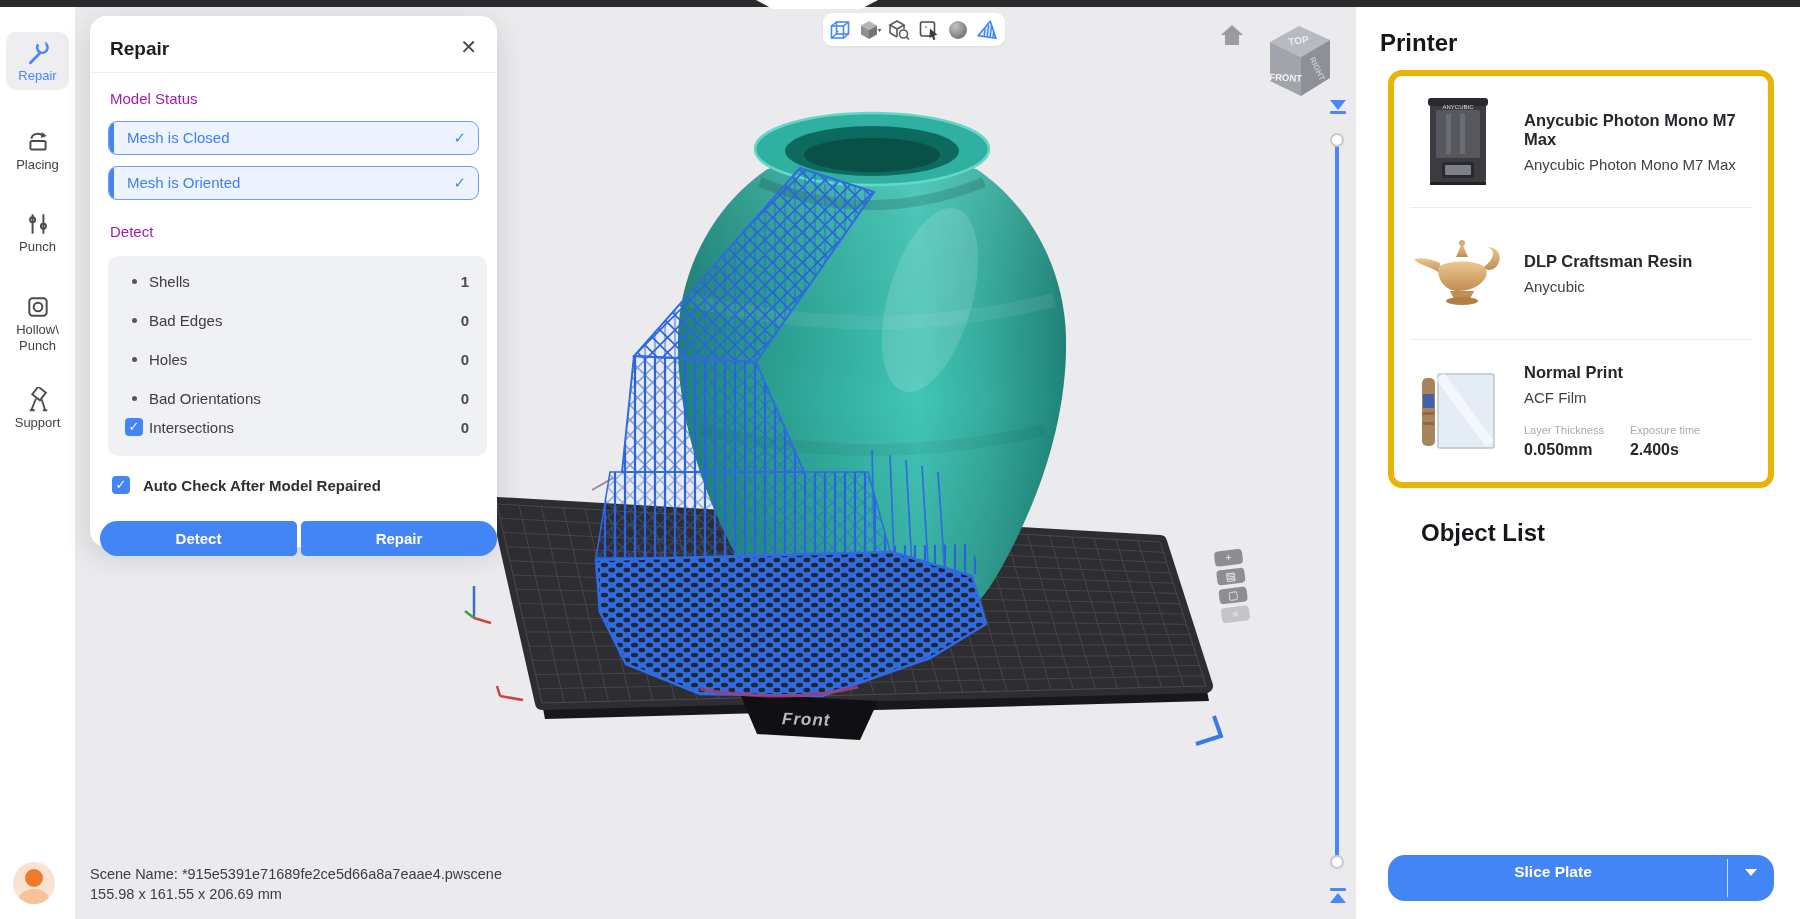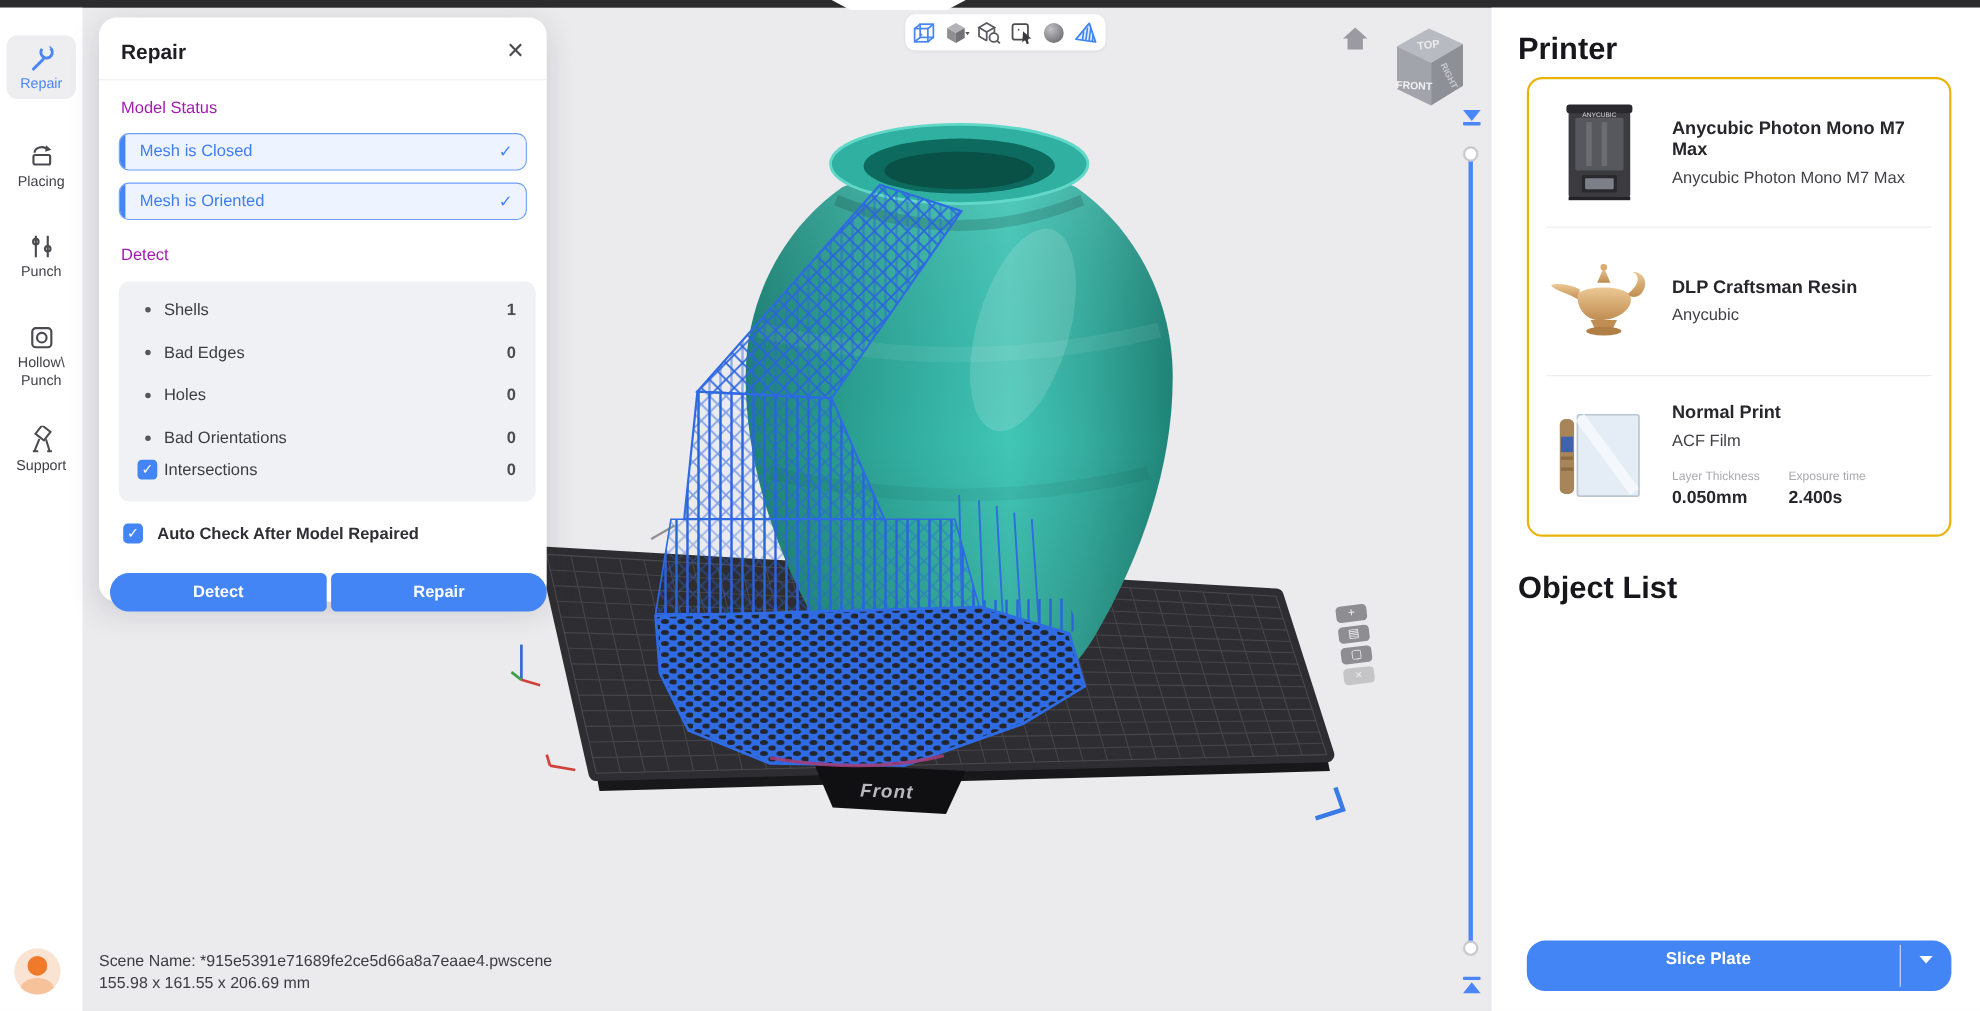--- a/index.html
+++ b/index.html
@@ -74,22 +74,22 @@
   .d-row .checkbox{position:absolute;left:17px;top:10px;}
   .autocheck{position:absolute;left:22px;top:460px;display:flex;align-items:center;gap:13px;}
   .autocheck .aclbl{font-size:15px;color:#2e2e34;font-weight:600;}
   .rp-btn{position:absolute;top:505px;height:35px;background:#4385f5;color:#fff;font-size:15px;font-weight:600;
        text-align:center;line-height:35px;cursor:pointer;}
   .btn-detect{left:10px;width:197px;border-radius:18px 5px 5px 18px;}
   .btn-repair{left:211px;width:196px;border-radius:5px 18px 18px 5px;}
 
   
   .right-panel{position:absolute;left:1356px;top:7px;width:444px;height:912px;background:#fff;z-index:6;}
-  .sec-title{position:absolute;left:24px;font-size:28px;font-weight:bold;color:#16161b;}
-  .card{position:absolute;left:32px;width:386px;background:#fff;border:2px solid #eab308;border-radius:14px;box-sizing:border-box;}
+  .sec-title{position:absolute;left:24px;font-size:24px;font-weight:bold;color:#16161b;}
+  .card{position:absolute;left:32px;width:386px;background:#fff;border:6px solid #eab308;border-radius:14px;box-sizing:border-box;}
   .printer-card{top:63px;height:418px;display:flex;flex-direction:column;}
   .p-row{display:flex;align-items:center;padding:14px 16px;gap:18px;}
   .p-row .imgbox{width:96px;display:flex;justify-content:center;flex:0 0 96px;}
   .p-row .info{flex:1;}
   .p-name{font-size:16.5px;font-weight:bold;color:#26262c;margin-bottom:7px;}
   .p-sub{font-size:15px;color:#3f3f46;}
   .p-div{height:1px;background:#ececef;margin:0 16px;}
   .param-grid{display:flex;gap:26px;margin-top:18px;}
   .param .pl{font-size:11px;color:#a9a9af;margin-bottom:5px;}
   .param .pv{font-size:16px;font-weight:bold;color:#26262c;}
@@ -497,21 +497,21 @@
             </div>
             <div class="param">
               <div class="pl">Exposure time</div>
               <div class="pv">2.400s</div>
             </div>
           </div>
         </div>
       </div>
     </div>
 
-    <div class="sec-title" style="top:512px;">Object List</div>
+    <div class="sec-title" style="top:512px;margin-left:41px;">Object List</div>
 
     <div class="slice-btn">
       <span class="slbl">Slice Plate</span>
       <span class="sdiv"></span>
       <span class="schev"></span>
     </div>
   </aside>
 
   <div class="statusbar">
     <div>Scene Name: *915e5391e71689fe2ce5d66a8a7eaae4.pwscene</div>

